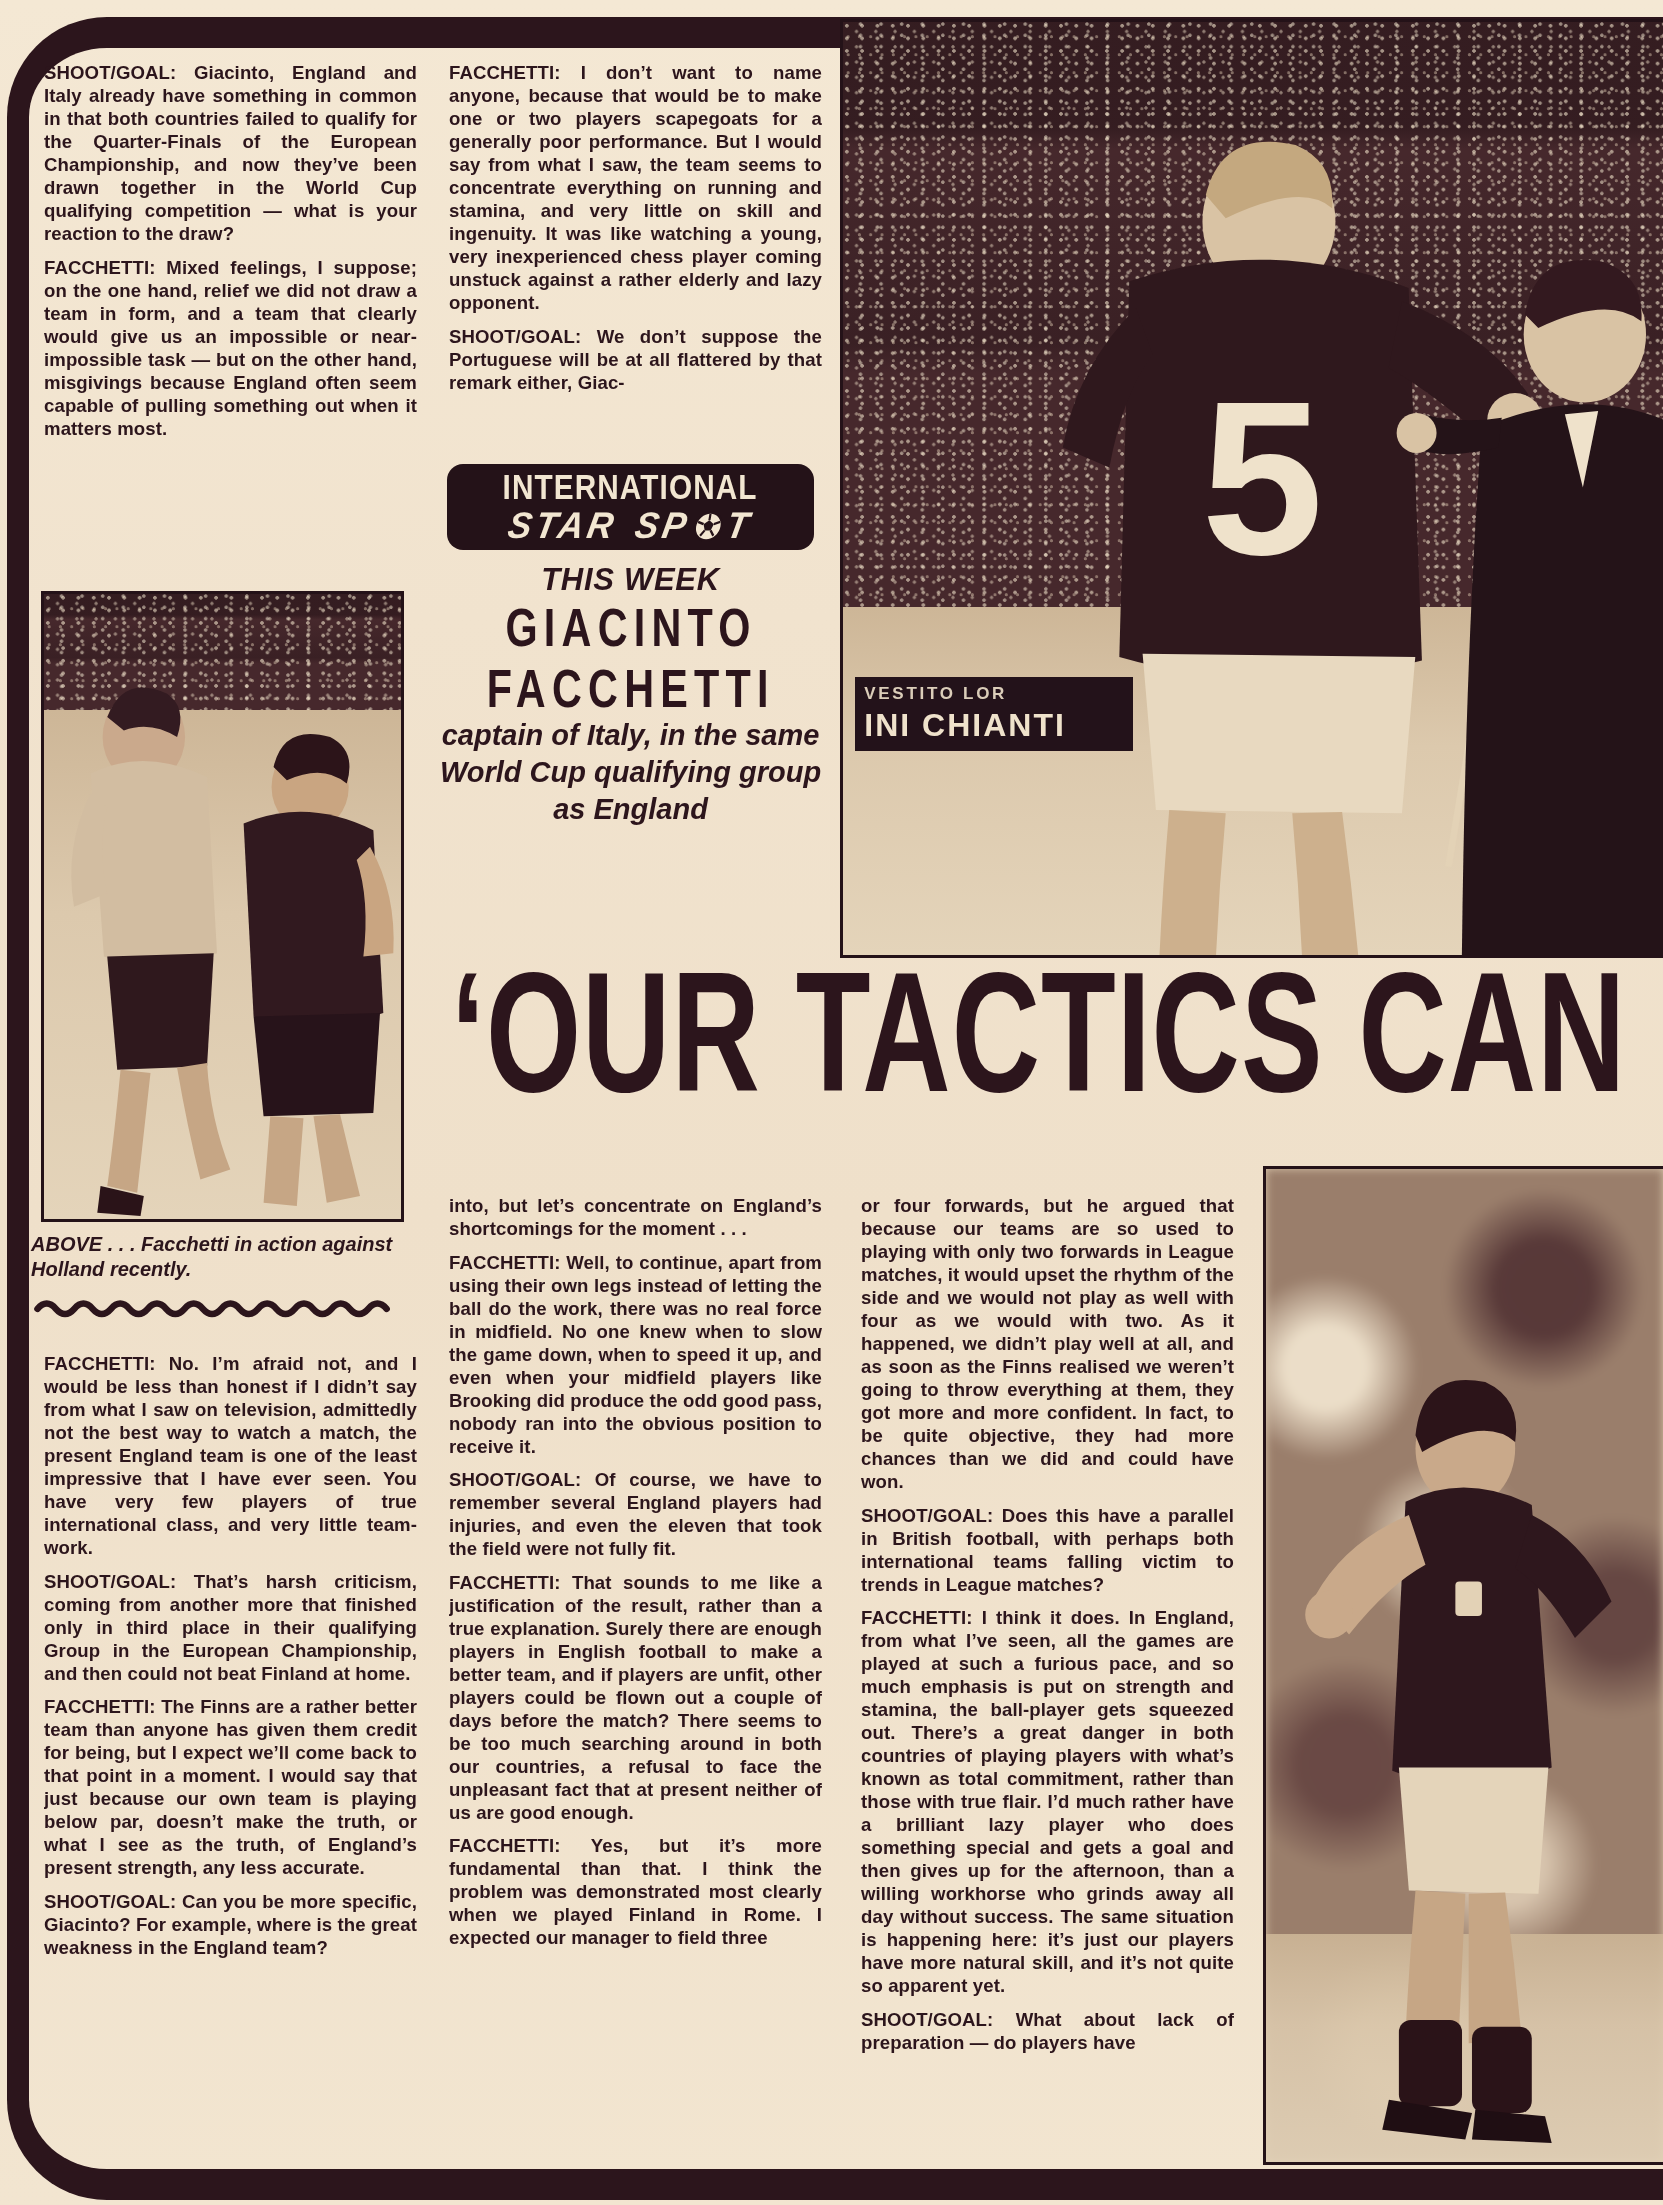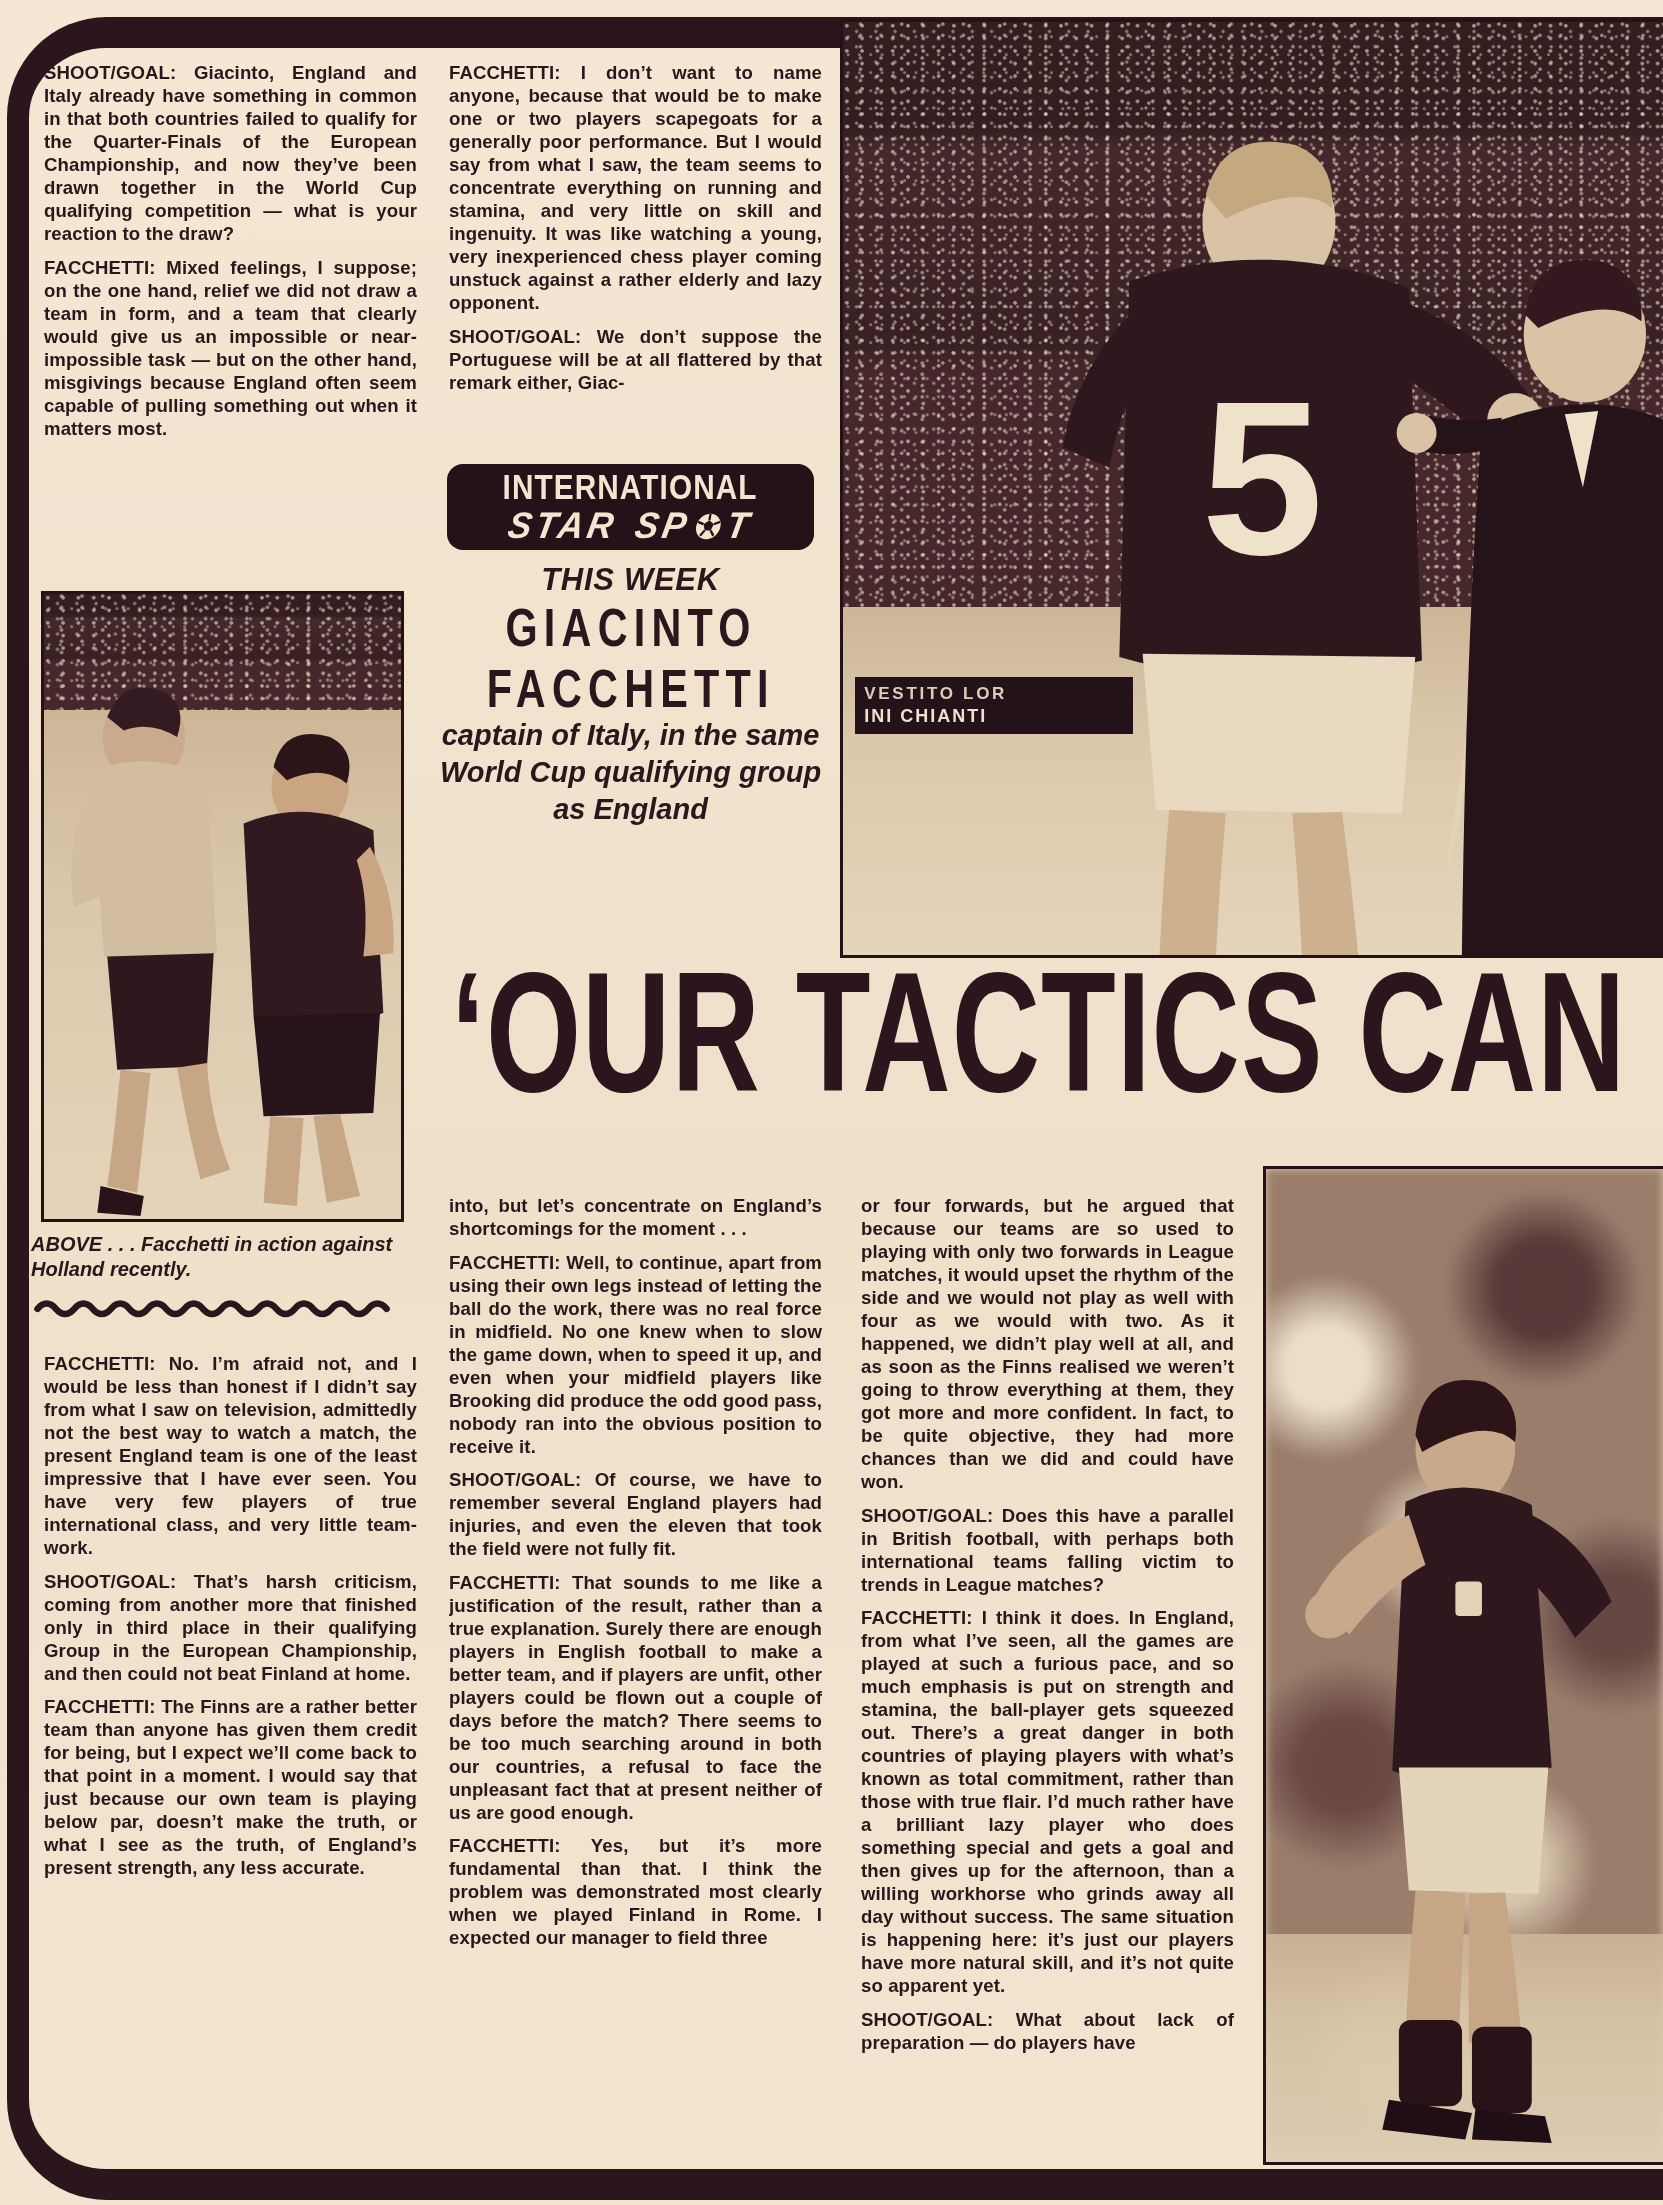--- a/index.html
+++ b/index.html
@@ -33,21 +33,21 @@
       radial-gradient(circle at 70% 12%, rgba(72,40,44,.8) 0 47px, transparent 100px),
       radial-gradient(circle at 45% 38%, rgba(238,224,200,.8) 0 37px, transparent 86px),
       radial-gradient(circle at 88% 45%, rgba(80,48,50,.7) 0 43px, transparent 100px),
       radial-gradient(circle at 20% 60%, rgba(90,56,56,.75) 0 47px, transparent 106px),
       radial-gradient(circle at 60% 70%, rgba(236,220,196,.75) 0 40px, transparent 93px),
       radial-gradient(circle at 35% 88%, rgba(208,186,158,.8) 0 47px, transparent 100px);
     filter:blur(4px);}
   .adboard{position:absolute;left:12px;top:655px;width:259px;padding:6.7px 9.3px;background:#23121a;
            color:#efe2cb;font-weight:700;line-height:1.25;}
   .adboard .ad1{display:block;font-size:17px;letter-spacing:2.7px;opacity:.9;}
-  .adboard .ad2{display:block;font-size:18px;letter-spacing:2px;}
+  .adboard .ad2{display:block;font-size:32px;letter-spacing:2px;}
   .photo svg{position:absolute;left:0;top:0;}
   
   .logo-box{position:absolute;left:447px;top:464px;width:367px;height:86px;background:#241218;
             border-radius:16px;display:flex;flex-direction:column;align-items:center;justify-content:center;}
   .logo-top{color:#f2e6d1;font-weight:700;font-size:35px;letter-spacing:1.3px;
             transform:scaleX(.85);white-space:nowrap;}
   .logo-bottom{color:#f2e6d1;font-weight:700;font-style:italic;font-size:37px;letter-spacing:4px;
             transform:skewX(-10deg) scaleX(.95);white-space:nowrap;display:flex;align-items:center;gap:2.7px;margin-top:-2.7px;}
   .ball{display:inline-block;width:31px;height:31px;margin:0 1.3px;}
   .this-week{position:absolute;left:447px;top:562px;width:367px;text-align:center;
@@ -104,20 +104,21 @@
 
   <div class="caption">ABOVE . . . Facchetti in action against Holland recently.</div>
   <svg class="wavy" width="370" height="21" viewBox="0 0 556 32">
     <path d="M6 18 q14 -16 28 0 t28 0 t28 0 t28 0 t28 0 t28 0 t28 0 t28 0 t28 0 t28 0 t28 0 t28 0 t28 0 t28 0 t28 0 t28 0 t28 0 t28 0 t28 0" fill="none" stroke="#2c151c" stroke-width="10" stroke-linecap="round"></path>
   </svg>
 
   <div class="col" style="left:44px;top:1352px;height:805px;overflow:hidden;">
       <p class="para">FACCHETTI: No. I’m afraid not, and I would be less than honest if I didn’t say from what I saw on television, admittedly not the best way to watch a match, the present England team is one of the least impressive that I have ever seen. You have very few players of true international class, and very little team-work.</p>
       <p class="para">SHOOT/GOAL: That’s harsh criticism, coming from another more that finished only in third place in their qualifying Group in the European Championship, and then could not beat Finland at home.</p>
       <p class="para">FACCHETTI: The Finns are a rather better team than anyone has given them credit for being, but I expect we’ll come back to that point in a moment. I would say that just because our own team is playing below par, doesn’t make the truth, or what I see as the truth, of England’s present strength, any less accurate.</p>
+      <p class="para">SHOOT/GOAL: Can you be more specific, Giacinto? For example, where is the great weakness in the England team?</p>
     </div>
 
   <div class="col" style="left:449px;top:61px;">
       <p class="para">FACCHETTI: I don’t want to name anyone, because that would be to make one or two players scapegoats for a generally poor performance. But I would say from what I saw, the team seems to concentrate everything on running and stamina, and very little on skill and ingenuity. It was like watching a young, very inexperienced chess player coming unstuck against a rather elderly and lazy opponent.</p>
       <p class="para">SHOOT/GOAL: We don’t suppose the Portuguese will be at all flattered by that remark either, Giac-</p>
     </div>
 
   <div class="logo-box">
     <div class="logo-top">INTERNATIONAL</div>
     <div class="logo-bottom">

